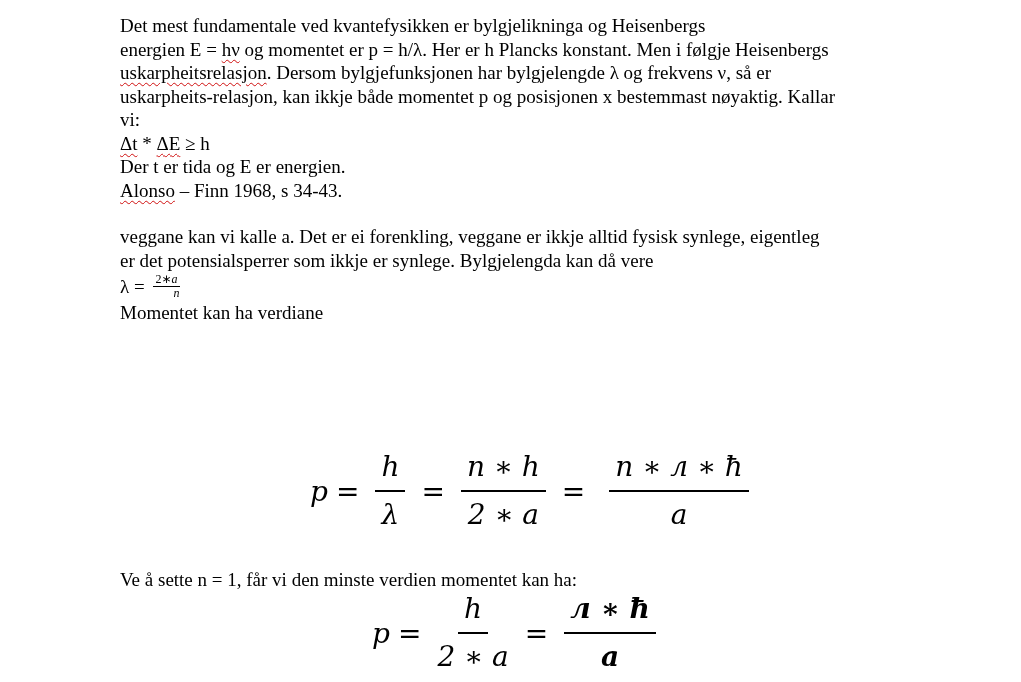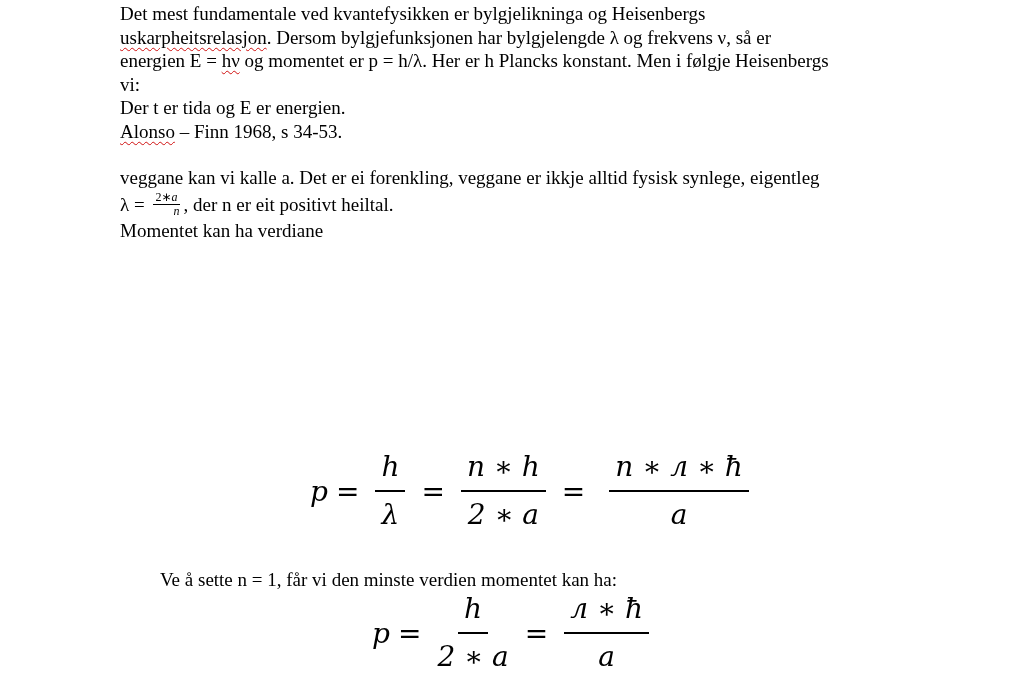--- a/index.html
+++ b/index.html
@@ -1,55 +1,58 @@
 <!DOCTYPE html>
 <html><head>
 <meta charset="utf-8">
 <style>
   html, body { margin: 0; padding: 0; background: #ffffff; }
   body { width: 1021px; height: 682px; overflow: hidden; position: relative;
          font-family: "Liberation Serif", serif; color: #000; }
-  .page { position: absolute; left: 120px; top: 2px; width: 800px; }
+  .page { position: absolute; left: 120px; top: 14px; width: 800px; }
   .line { font-size: 19px; line-height: 23.5px; white-space: nowrap; }
   .sp { text-decoration: underline wavy #d01010; text-decoration-thickness: 1px; text-underline-offset: 3px; }
   .gap { height: 23px; }
   .inlfrac { display: inline-block; vertical-align: middle; text-align: right; margin: 0 4px; position: relative; top: -2px; }
   .inlfrac .n { display: block; font-size: 12px; line-height: 13px; border-bottom: 1px solid #000; padding: 0 2px; font-style: normal; }
   .inlfrac .d { display: block; font-size: 12px; line-height: 13px; font-style: italic; }
   .inlfrac .n i { font-style: italic; }
   .eq { position: absolute; font-family: "DejaVu Serif", serif; font-size: 28px; display: flex; align-items: center; }
   .eq .v { font-style: italic; }
   .frac { display: inline-flex; flex-direction: column; align-items: center; margin: 0 8px; }
   .frac .num { padding: 0 6px 6px 6px; border-bottom: 2px solid #000; font-style: italic; line-height: 34px; }
   .frac .den { padding-top: 6px; font-style: italic; line-height: 34px; }
   .op { margin: 0 8px; font-style: normal; }
 </style>
 </head>
 <body>
 
 <div class="page">
   <div>
     <div class="line">Det mest fundamentale ved kvantefysikken er bylgjelikninga og Heisenbergs</div>
+    <div class="line"><span>energien E = </span><span class="sp">hν</span><span> og momentet er p = h/λ. Her er h Plancks konstant. Men i følgje Heisenbergs</span></div>
     <div class="line"><span class="sp">uskarpheitsrelasjon</span><span>. Dersom bylgjefunksjonen har bylgjelengde λ og frekvens ν, så er</span></div>
-    <div class="line"><span>energien E = </span><span class="sp">hν</span><span> og momentet er p = h/λ. Her er h Plancks konstant. Men i følgje Heisenbergs</span></div>
+    <div class="line">uskarpheits-relasjon, kan ikkje både momentet p og posisjonen x bestemmast nøyaktig. Kallar</div>
     <div class="line">vi:</div>
   </div>
 
   <div>
+    <div class="line"><span class="sp">Δt</span><span> * </span><span class="sp">ΔE</span><span> ≥ h</span></div>
     <div class="line">Der t er tida og E er energien.</div>
-    <div class="line"><span class="sp">Alonso</span><span> – Finn 1968, s 34-53.</span></div>
+    <div class="line"><span class="sp">Alonso</span><span> – Finn 1968, s 34-43.</span></div>
   </div>
 
   <div class="gap"></div>
 
   <div>
     <div class="line">veggane kan vi kalle a. Det er ei forenkling, veggane er ikkje alltid fysisk synlege, eigentleg</div>
+    <div class="line">er det potensialsperrer som ikkje er synlege. Bylgjelengda kan då vere</div>
     <div class="line" style="height:29px; line-height:29px;">
       <span>λ =</span>
-      <span class="inlfrac"><span class="n"><span>2∗</span><i>a</i></span><span class="d">n</span></span><span>, der n er eit positivt heiltal.</span>
+      <span class="inlfrac"><span class="n"><span>2∗</span><i>a</i></span><span class="d">n</span></span>
     </div>
     <div class="line">Momentet kan ha verdiane</div>
   </div>
 </div>
 
 <div class="eq" style="left:310px; top:450px;">
   <span class="v">p</span>
   <span class="op">=</span>
   <span class="frac">
       <span class="num">h</span>
@@ -60,27 +63,27 @@
       <span class="num">n ∗ h</span>
       <span class="den">2 ∗ a</span>
     </span>
   <span class="op">=</span>
   <span class="frac" style="margin-left:16px;">
       <span class="num">n ∗ л ∗ ħ</span>
       <span class="den">a</span>
     </span>
 </div>
 
-<div class="line" style="position:absolute; left:120px; top:568px;margin-left:40px;">Ve å sette n = 1, får vi den  minste verdien momentet kan ha:</div>
+<div class="line" style="position:absolute; left:120px; top:568px;">Ve å sette n = 1, får vi den  minste verdien momentet kan ha:</div>
 
 <div class="eq" style="left:372px; top:592px;">
   <span class="v">p</span>
   <span class="op">=</span>
   <span class="frac">
       <span class="num">h</span>
       <span class="den">2 ∗ a</span>
     </span>
   <span class="op">=</span>
-  <span class="frac" style="">
+  <span class="frac" style="font-weight:bold;">
       <span class="num">л ∗ ħ</span>
       <span class="den">a</span>
     </span>
 </div>
 
 </body></html>

